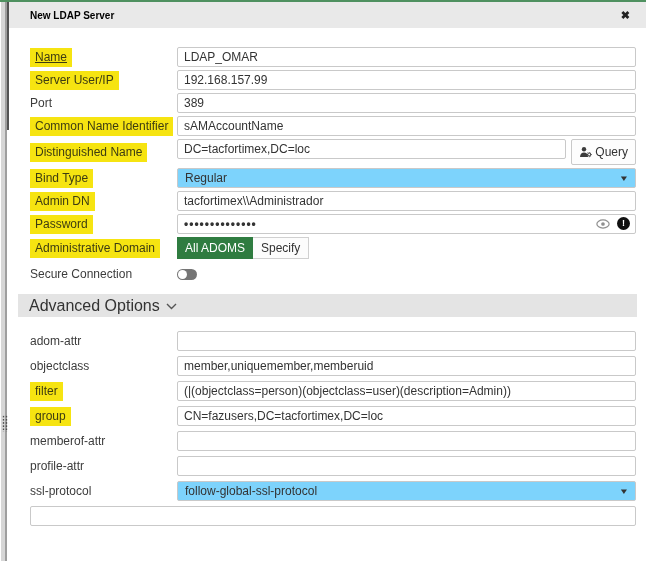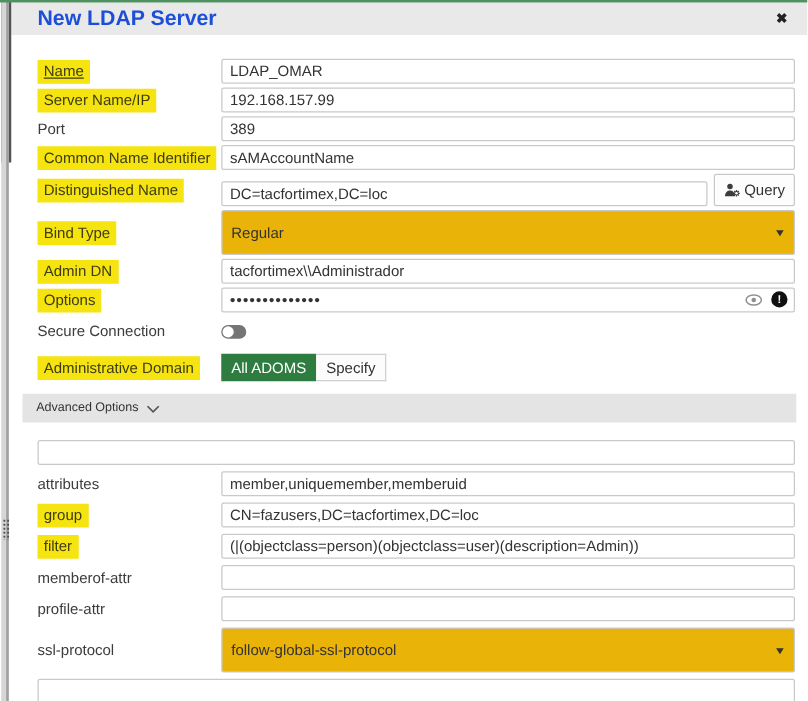--- a/index.html
+++ b/index.html
@@ -14,61 +14,61 @@
   
   .left-strip { position:absolute; left:0; top:0; bottom:0; width:9px; background:#fff; z-index:4; }
   .strip-light { position:absolute; left:1px; top:0; bottom:0; width:6px; background:#d6d6d6; border-right:2px solid #9e9e9e; }
   .strip-dark { position:absolute; left:1px; top:0; width:8px; height:130px; background:#535353; }
   .strip-grip { position:absolute; left:2px; top:415px; width:6px; height:17px;
     background-image: radial-gradient(#4e4e4e 0.9px, transparent 1.1px);
     background-size:3px 3.2px; cursor:col-resize; }
 
   .dialog { position:absolute; left:9px; top:2px; width:637px; background:#fff; }
   .titlebar { background:#e9e9e9; height:26px; display:flex; align-items:center; padding:0 16px 0 21px; }
-  .title { font-size:17px; font-weight:700; color:#1d4ed8; }
+  .title { font-size:10px; font-weight:700; color:#000000; }
   .close-btn { margin-left:auto; font-size:11px; font-weight:700; color:#222; cursor:pointer; line-height:1; }
 
   .form { padding:19px 10px 0 21px; }
   .row { display:flex; align-items:center; margin-bottom:3px; min-height:20px; }
   .row.adv { margin-bottom:5px; }
   .row.secure { margin-bottom:8px; margin-top:5px; }
   .lbl { width:147px; flex-shrink:0; font-size:12px; color:#3c3c3c; }
   .hl { background:#f6e411; padding:2px 5px 3px; display:inline-block; color:#3d3c12; }
   .ul { text-decoration:underline; }
 
-  .ctrl { flex:1; display:flex; align-items:flex-end; min-width:0; }
+  .ctrl { flex:1; display:flex; align-items:flex-start; min-width:0; }
   input.txt {
     flex:1; min-width:0; height:20px; border:1px solid #c9c9c9; border-radius:2px;
     padding:0 6px; font:12px "Liberation Sans", sans-serif; color:#333; background:#fff;
   }
   input.pwd { padding-right:46px; letter-spacing:1px; font-weight:700; }
   .pwd-wrap { position:relative; flex:1; display:flex; min-width:0; }
   .eye-ic { position:absolute; right:26px; top:4px; width:14px; height:12px; cursor:pointer; }
   .alert-ic { position:absolute; right:6px; top:3px; width:13px; height:13px; border-radius:50%;
     background:#101010; color:#fff; font-size:9px; font-weight:700; text-align:center; line-height:13px; }
 
-  .selectbox { flex:1; height:36px; border:1px solid #c9c9c9; border-radius:2px; padding:0 7px;
+  .selectbox { flex:1; height:20px; border:1px solid #c9c9c9; border-radius:2px; padding:0 7px;
     font-size:12px; color:#333; display:flex; align-items:center; justify-content:space-between;
-    background:#eab308; cursor:pointer; }
+    background:#7dd3fc; cursor:pointer; }
   .caret { font-size:8px; color:#333; transform:scaleX(1.3); }
 
   .query-btn { margin-left:5px; height:22px; border:1px solid #c9c9c9; border-radius:2px;
     background:#fdfdfd; display:flex; align-items:center; gap:3px; padding:12px 7px;
     font-size:12px; color:#333; cursor:pointer; flex-shrink:0; }
 
   .toggle { width:20px; height:11px; border-radius:6px; background:#757575; position:relative; cursor:pointer; }
   .toggle .knob { position:absolute; left:1px; top:1px; width:9px; height:9px; border-radius:50%; background:#fff; }
 
   .adom-group { display:inline-flex; }
   .adom-btn { height:22px; display:flex; align-items:center; padding:0 8px; font-size:12px; cursor:pointer; }
   .adom-on { background:#2f7c40; color:#fff; font-weight:400; }
   .adom-off { background:#fcfcfc; color:#333; border:1px solid #d0d0d0; border-left:none; }
 
   .advanced-bar { margin:10px -1px 14px -12px; background:#e4e4e4; height:23px; display:flex;
-    align-items:center; padding:0 11px; font-size:10px; color:#333; gap:6px; cursor:pointer; }
+    align-items:center; padding:0 11px; font-size:16px; color:#333; gap:6px; cursor:pointer; }
   .chev { margin-top:2px; }
 </style>
 </head>
 <body>
 
 <div class="top-accent"></div>
 
 <div class="left-strip">
   <div class="strip-dark"></div>
   <div class="strip-light"></div>
@@ -84,21 +84,21 @@
   <div class="form">
 
     <div class="row">
       <div class="lbl"><span class="hl ul">Name</span></div>
       <div class="ctrl">
           <input class="txt" value="LDAP_OMAR" style="">
         </div>
     </div>
 
     <div class="row">
-      <div class="lbl"><span class="hl">Server Name/IP</span></div>
+      <div class="lbl"><span class="hl">Server User/IP</span></div>
       <div class="ctrl">
           <input class="txt" value="192.168.157.99" style="">
         </div>
     </div>
 
     <div class="row">
       <div class="lbl">Port</div>
       <div class="ctrl">
           <input class="txt" value="389" style="">
         </div>
@@ -144,83 +144,84 @@
     </div>
 
     <div class="row">
       <div class="lbl"><span class="hl">Admin DN</span></div>
       <div class="ctrl">
           <input class="txt" value="tacfortimex\\Administrador" style="">
         </div>
     </div>
 
     <div class="row">
-      <div class="lbl"><span class="hl">Options</span></div>
+      <div class="lbl"><span class="hl">Password</span></div>
       <div class="ctrl">
         <div class="pwd-wrap">
           <input class="txt pwd" value="••••••••••••••" style="">
           <svg class="eye-ic" viewBox="0 0 16 12">
             <ellipse cx="8" cy="6" rx="7" ry="4.6" fill="none" stroke="#8f8f8f" stroke-width="1.4"></ellipse>
             <circle cx="8" cy="6" r="2.1" fill="#8f8f8f"></circle>
           </svg>
           <span class="alert-ic">!</span>
         </div>
       </div>
     </div>
 
-    <div class="row secure">
-      <div class="lbl">Secure Connection</div>
-      <div class="ctrl">
-        <div class="toggle">
-          <span class="knob"></span>
-        </div>
-      </div>
-    </div>
-
     <div class="row">
       <div class="lbl"><span class="hl">Administrative Domain</span></div>
       <div class="ctrl">
         <div class="adom-group">
           <div class="adom-btn adom-on">All ADOMS</div>
           <div class="adom-btn adom-off">Specify</div>
+        </div>
+      </div>
+    </div>
+
+    <div class="row secure">
+      <div class="lbl">Secure Connection</div>
+      <div class="ctrl">
+        <div class="toggle">
+          <span class="knob"></span>
         </div>
       </div>
     </div>
 
     <div class="advanced-bar">
       <span>Advanced Options</span>
       <svg class="chev" width="11" height="7" viewBox="0 0 11 7">
         <polyline points="1,1 5.5,5.5 10,1" fill="none" stroke="#555" stroke-width="1.4"></polyline>
       </svg>
     </div>
 
     <div class="row adv">
-      <div class="ctrl">
-          <input class="txt" value="" style="">
-        </div>
-    </div>
-
-    <div class="row adv">
-      <div class="lbl">attributes</div>
+      <div class="lbl">adom-attr</div>
+      <div class="ctrl">
+          <input class="txt" value="" style="">
+        </div>
+    </div>
+
+    <div class="row adv">
+      <div class="lbl">objectclass</div>
       <div class="ctrl">
           <input class="txt" value="member,uniquemember,memberuid" style="">
         </div>
     </div>
 
     <div class="row adv">
+      <div class="lbl"><span class="hl">filter</span></div>
+      <div class="ctrl">
+          <input class="txt" value="(|(objectclass=person)(objectclass=user)(description=Admin))" style="">
+        </div>
+    </div>
+
+    <div class="row adv">
       <div class="lbl"><span class="hl">group</span></div>
       <div class="ctrl">
           <input class="txt" value="CN=fazusers,DC=tacfortimex,DC=loc" style="">
-        </div>
-    </div>
-
-    <div class="row adv">
-      <div class="lbl"><span class="hl">filter</span></div>
-      <div class="ctrl">
-          <input class="txt" value="(|(objectclass=person)(objectclass=user)(description=Admin))" style="">
         </div>
     </div>
 
     <div class="row adv">
       <div class="lbl">memberof-attr</div>
       <div class="ctrl">
           <input class="txt" value="" style="">
         </div>
     </div>
 

